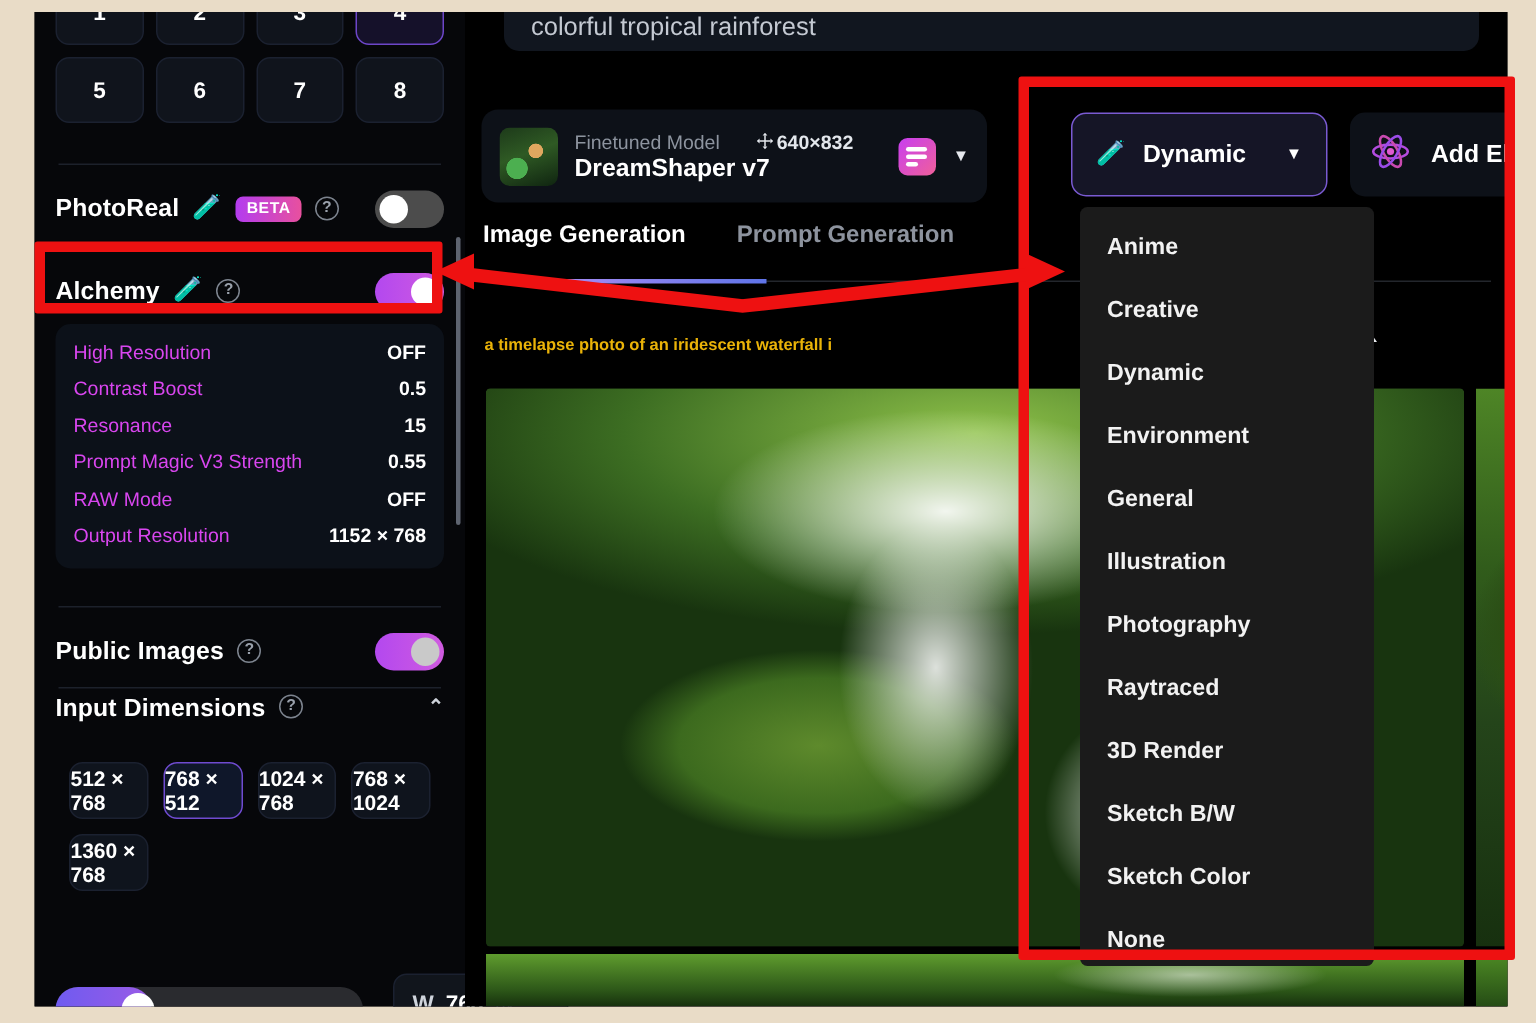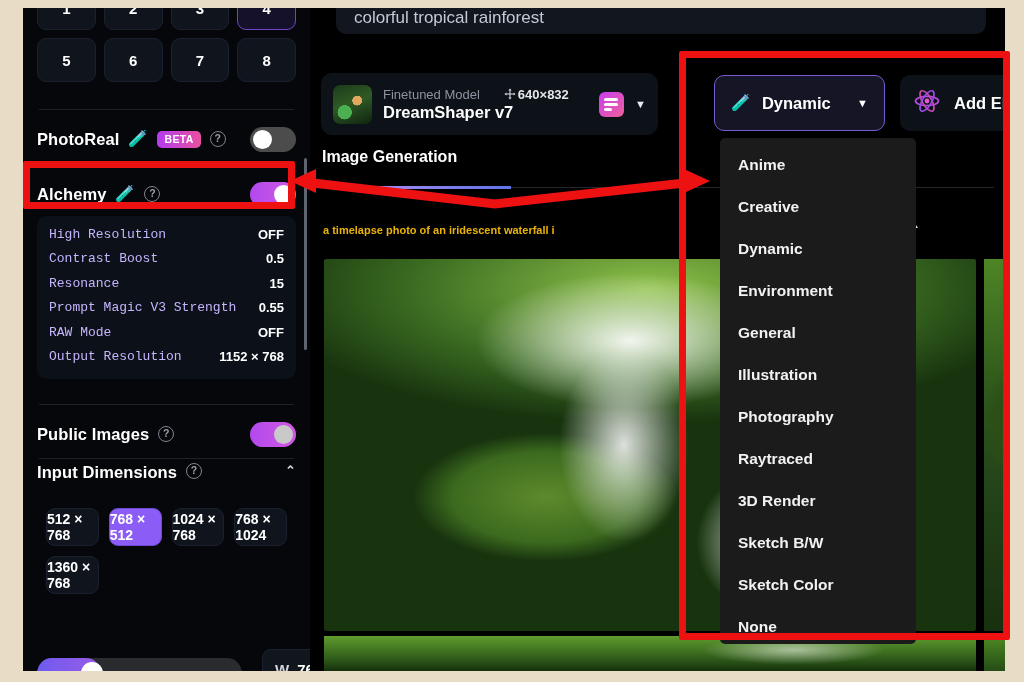--- a/index.html
+++ b/index.html
@@ -80,39 +80,39 @@
   .emoji-potion { font-size: 16px; line-height: 1; }
 
   .settings-card {
     background: #0c1119; border-radius: 10px;
     padding: 6px 12px 10px;
   }
   .setting {
     display: flex; align-items: center; justify-content: space-between;
     height: 24.5px;
   }
-  .setting .k { color: #c4b5fd; font-size: 13px; font-family: Liberation Mono, monospace; }
+  .setting .k { color: #d946ef; font-size: 13px; }
   .setting .v { color: #ffffff; font-size: 13px; font-weight: 700; }
 
   .section-head {
     display: flex; gap: 9px; height: 44px;
   }
   .section-head .caret {
     margin-left: auto; color: #ced3db; font-size: 13px; font-weight: 700;
   }
   .dimgrid2 {
     display: grid; grid-template-columns: 1fr 1fr 1fr 1fr; gap: 10px;
   }
   .dimbtn {
     height: 38px; border-radius: 9px;
     background: #0f141d; border: 1px solid #1b2130;
     color: #ffffff; font-size: 14px; font-weight: 700;
     display: flex; align-items: center; justify-content: center;
   }
-  .dimbtn.sel { border-color: #6f4bd0; background: #8b5cf6; }
+  .dimbtn.sel { border-color: #6f4bd0; background: #0f172a; }
 
   #side-scroll {
     position: absolute; left: 281px; top: 150px;
     width: 3px; height: 192px; background: #5e6470; border-radius: 2px;
   }
 
   .bottom-toggle {
     position: absolute; left: 14px; top: 650px;
     width: 205px; height: 30px; border-radius: 15px; background: #2a2b2f;
   }
@@ -424,20 +424,21 @@
           <span class="model-name">DreamShaper v7</span>
         </span>
         <span class="model-right">
           <span class="sq-icon"></span>
           <span class="caret-dn">▼</span>
         </span>
       </div>
 
       <div id="tabs">
         <span class="tab active">Image Generation</span>
+        <span class="tab">Prompt Generation</span>
       </div>
       <div id="tabs-rule"></div>
       <div id="tab-underline"></div>
 
       <div id="prompt-line">a timelapse photo of an iridescent waterfall  i</div>
 
       <div id="sortbtn">
         <svg width="13" height="20" viewBox="0 0 13 20">
           <path d="M6.5 1 L10 6 H3 Z" fill="#e8eaee"></path>
           <rect x="5.7" y="5" width="1.6" height="9" fill="#e8eaee"></rect>

